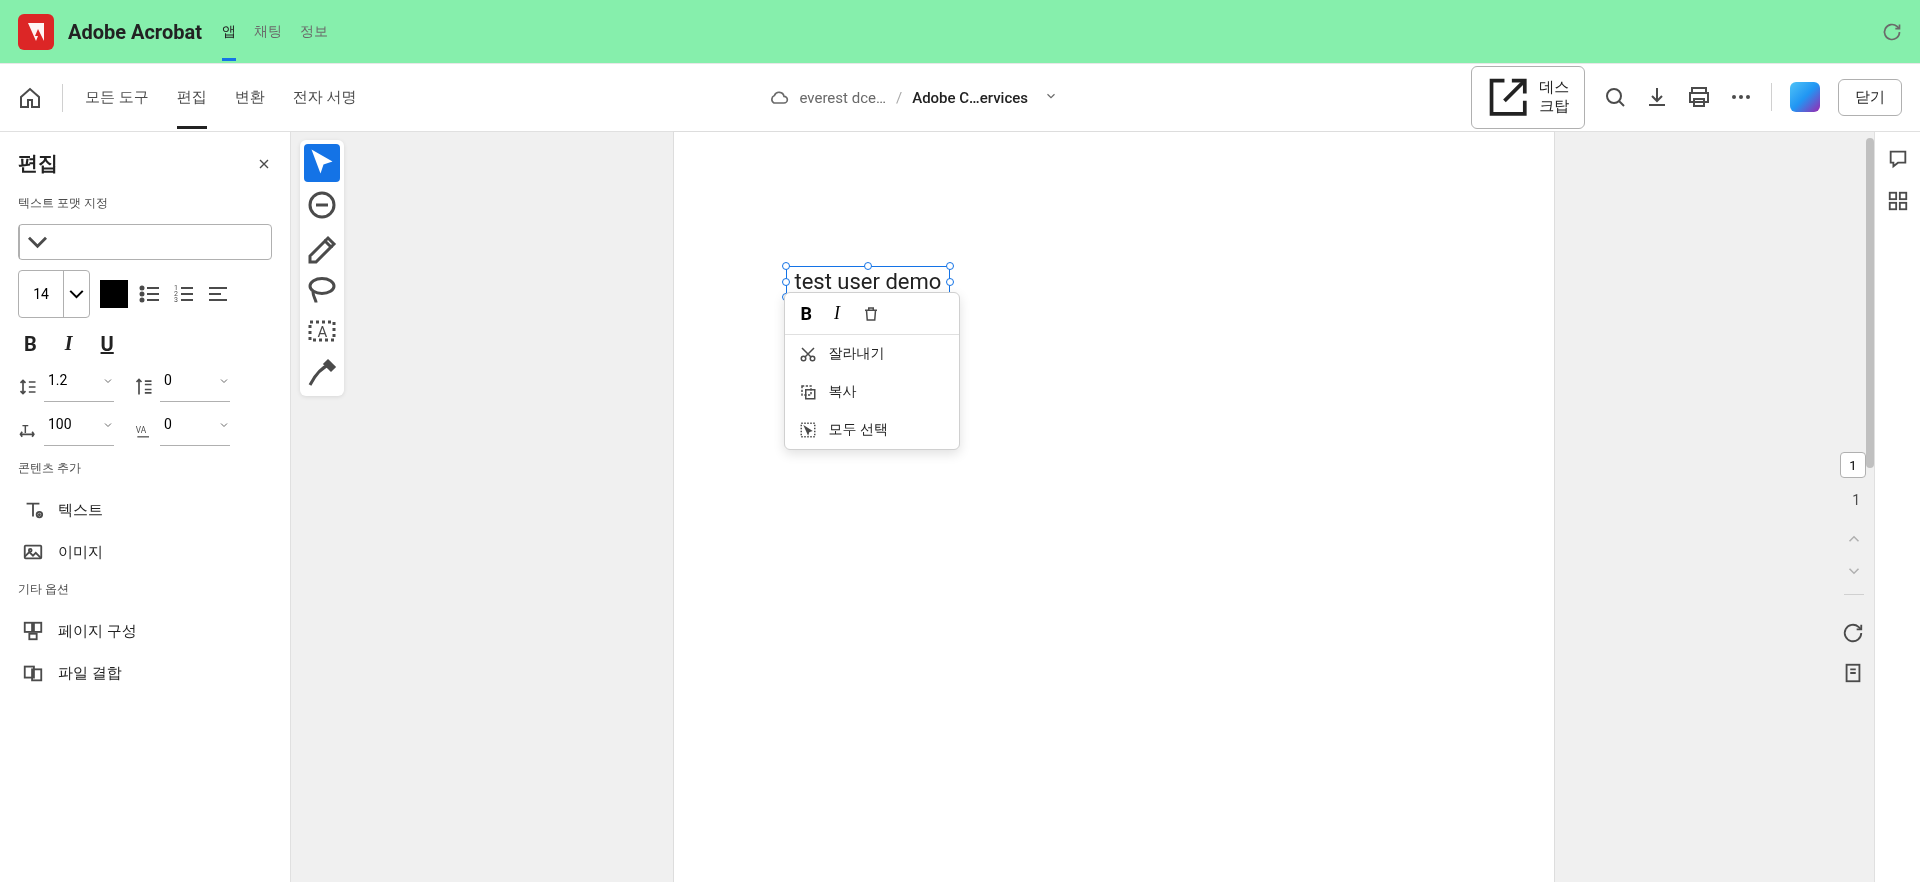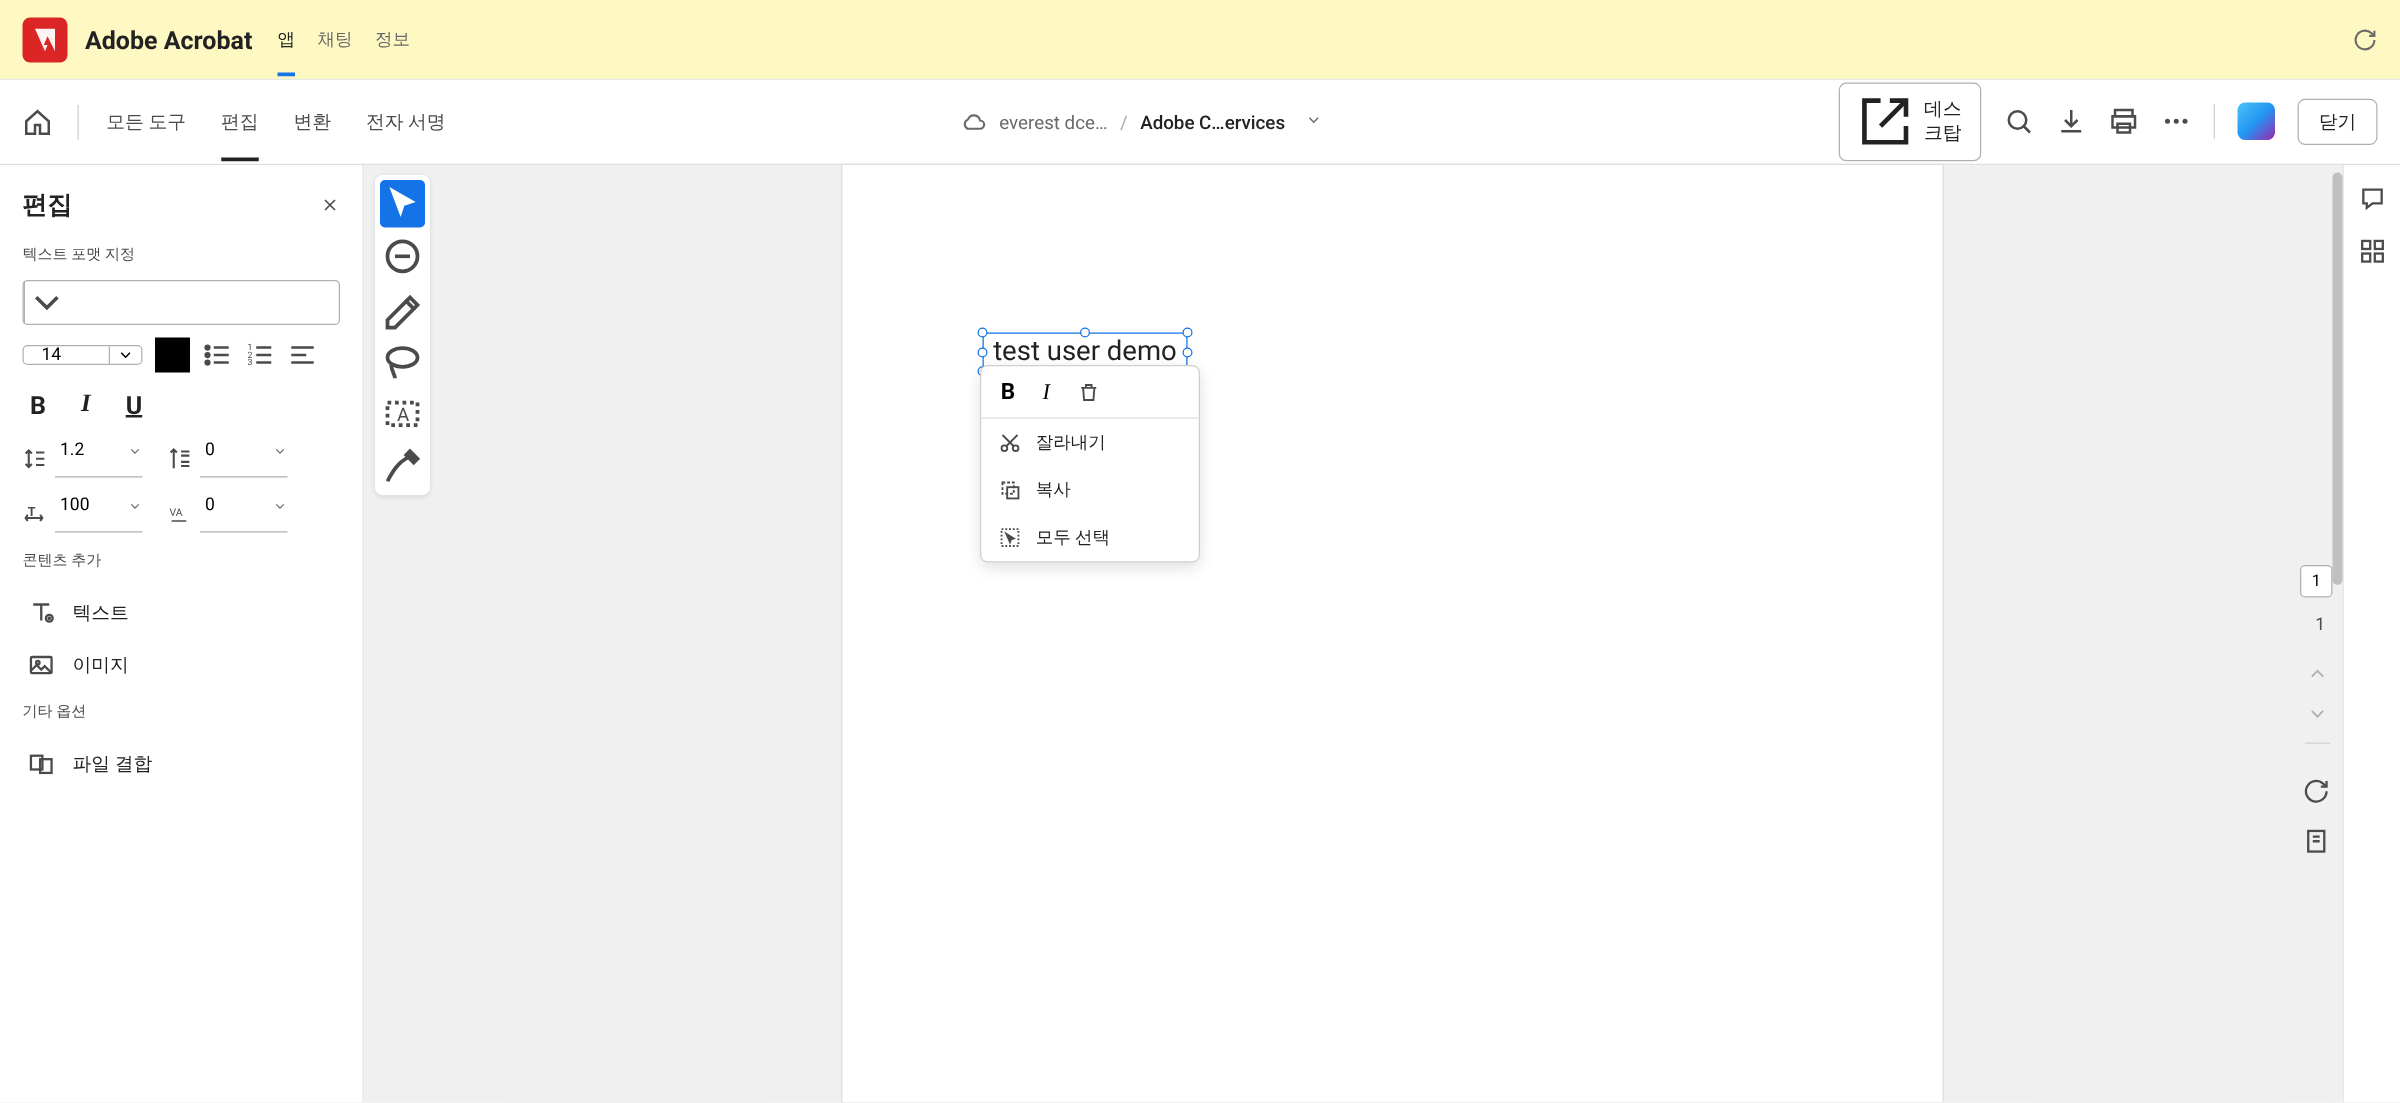--- a/index.html
+++ b/index.html
@@ -1,18 +1,18 @@
 <!DOCTYPE html>
 <html><head>
 <meta charset="utf-8">
 <style>
   * { box-sizing: border-box; margin: 0; padding: 0; font-family: -apple-system, BlinkMacSystemFont, "Segoe UI", Roboto, sans-serif; }
   body { background: #f5f5f5; width: 1920px; height: 882px; overflow: hidden; }
 
-  .top-bar { height: 64px; background: #fef9c3; display: flex; align-items: center; padding: 0 18px; border-bottom: 1px solid #e8e8e8; }
+  .top-bar { height: 64px; background: #86efac; display: flex; align-items: center; padding: 0 18px; border-bottom: 1px solid #e8e8e8; }
   .app-logo { width: 36px; height: 36px; background: #dc2626; border-radius: 6px; display: flex; align-items: center; justify-content: center; margin-right: 14px; }
   .app-logo svg { width: 24px; height: 24px; fill: #fff; }
   .app-title { font-size: 20px; font-weight: 700; color: #222; margin-right: 20px; }
   .top-tabs { display: flex; gap: 18px; }
   .top-tab { font-size: 14px; color: #6a6a6a; padding: 20px 0; cursor: pointer; position: relative; }
   .top-tab.active { color: #222; }
   .top-tab.active::after { content: ""; position: absolute; bottom: 0; left: 0; right: 0; height: 3px; background: #1473e6; }
   .top-bar-right { margin-left: auto; display: flex; align-items: center; gap: 10px; }
   .refresh-icon { width: 20px; height: 20px; cursor: pointer; color: #6a6a6a; }
 
@@ -40,21 +40,21 @@
   .panel-header { display: flex; justify-content: space-between; align-items: center; margin-bottom: 18px; }
   .panel-title { font-size: 20px; font-weight: 700; color: #222; }
   .panel-close { width: 16px; height: 16px; cursor: pointer; color: #4b4b4b; }
   .section-label { font-size: 12px; color: #4b4b4b; margin-bottom: 12px; margin-top: 8px; }
 
   .select-box { display: flex; border: 1px solid #b0b0b0; border-radius: 4px; height: 36px; margin-bottom: 10px; cursor: pointer; }
   .select-box .val { flex: 1; padding: 0 12px; display: flex; align-items: center; font-size: 14px; color: #222; }
   .select-box .chev { width: 36px; border-left: 1px solid #b0b0b0; display: flex; align-items: center; justify-content: center; color: #4b4b4b; }
 
   .row { display: flex; align-items: center; gap: 10px; margin-bottom: 14px; }
-  .size-combo { display: flex; border: 1px solid #b0b0b0; border-radius: 4px; height: 16px; gap: 24px; }
+  .size-combo { display: flex; border: 1px solid #b0b0b0; border-radius: 4px; height: 48px; }
   .size-combo .val { width: 44px; display: flex; align-items: center; justify-content: center; font-size: 14px; }
   .size-combo .chev { width: 26px; border-left: 1px solid #b0b0b0; display: flex; align-items: center; justify-content: center; }
   .color-swatch { width: 28px; height: 28px; background: #000; cursor: pointer; }
   .fmt-icon { width: 24px; height: 24px; cursor: pointer; color: #4b4b4b; display: flex; align-items: center; justify-content: center; }
 
   .style-row { display: flex; gap: 28px; margin-bottom: 16px; padding-left: 6px; }
   .style-btn { font-size: 20px; font-weight: 700; cursor: pointer; color: #222; }
   .style-btn.italic { font-style: italic; font-family: serif; }
   .style-btn.underline { text-decoration: underline; }
 
@@ -328,20 +328,28 @@
     <div class="content-item">
       <div class="cicon"><svg viewBox="0 0 24 24" fill="none" stroke="currentColor" stroke-width="2">
             <rect x="3" y="5" width="18" height="14" rx="1"></rect>
             <circle cx="9" cy="10" r="1.5"></circle>
             <path d="M3 17l5-5 4 4 3-3 6 6"></path>
           </svg></div>
       <span>이미지</span>
     </div>
 
     <div class="section-label">기타 옵션</div>
+    <div class="content-item">
+      <div class="cicon"><svg viewBox="0 0 24 24" fill="none" stroke="currentColor" stroke-width="2">
+            <rect x="3" y="3" width="8" height="10"></rect>
+            <rect x="13" y="3" width="8" height="10"></rect>
+            <rect x="8" y="15" width="8" height="6"></rect>
+          </svg></div>
+      <span>페이지 구성</span>
+    </div>
     <div class="content-item">
       <div class="cicon"><svg viewBox="0 0 24 24" fill="none" stroke="currentColor" stroke-width="2">
             <rect x="3" y="5" width="10" height="12"></rect>
             <rect x="11" y="8" width="10" height="12"></rect>
           </svg></div>
       <span>파일 결합</span>
     </div>
   </div>
 
   <div class="canvas-area">

